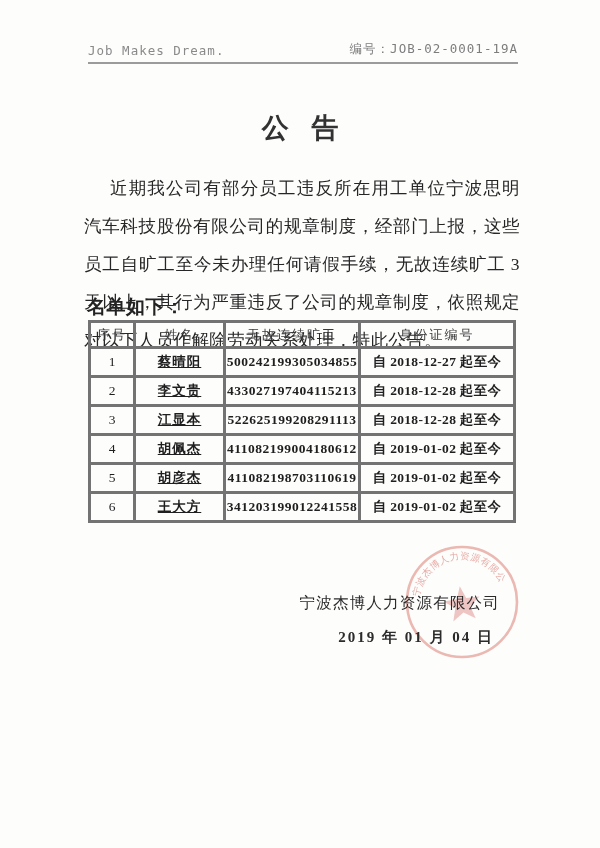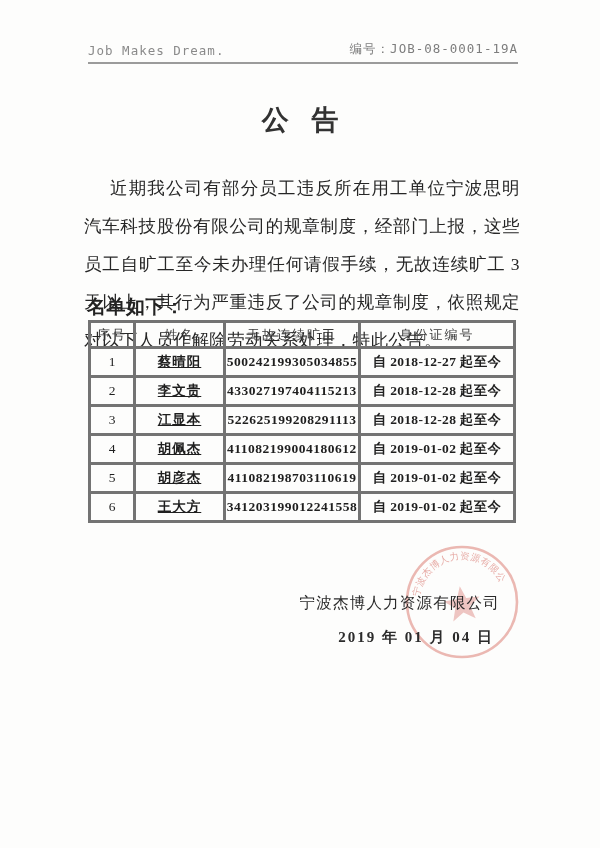--- a/index.html
+++ b/index.html
@@ -17,21 +17,21 @@
   .doc-header {
     position:absolute; top:41px; left:88px; width:430px;
     display:flex; justify-content:space-between; align-items:flex-end;
     border-bottom:2px solid #9b9b9b; padding-bottom:4px;
     font-family:"DejaVu Sans Mono","Liberation Mono",monospace;
     font-size:12.5px; color:#8a8a8a; letter-spacing:1px;
   }
   .doc-no { color:#7d7d7d; }
   
   .doc-title {
-    position:absolute; top:102px; left:0; width:100%;
+    position:absolute; top:110px; left:0; width:100%;
     text-align:center; font-size:27px; font-weight:600;
     letter-spacing:8px; color:#323232; text-indent:8px;
   }
   
   .doc-paragraph {
     position:absolute; top:169px; left:84px; width:436px;
     font-size:17.5px; line-height:38px; letter-spacing:0.4px;
     text-align:justify; text-indent:26px; color:#262626;
   }
   .list-label {
@@ -75,21 +75,21 @@
     pointer-events:none;
   }
 </style>
 </head>
 <body>
 
 <div class="page">
 
   <div class="doc-header">
     <span class="slogan">Job Makes Dream.</span>
-    <span class="doc-no">编号：JOB-08-0001-19A</span>
+    <span class="doc-no">编号：JOB-02-0001-19A</span>
   </div>
 
   <div class="doc-title">公  告</div>
 
   <div class="doc-paragraph">近期我公司有部分员工违反所在用工单位宁波思明汽车科技股份有限公司的规章制度，经部门上报，这些员工自旷工至今未办理任何请假手续，无故连续旷工 3 天以上，其行为严重违反了公司的规章制度，依照规定对以下人员作解除劳动关系处理，特此公告。</div>
 
   <div class="list-label">名单如下：</div>
 
   <table class="roster">
     <colgroup>

